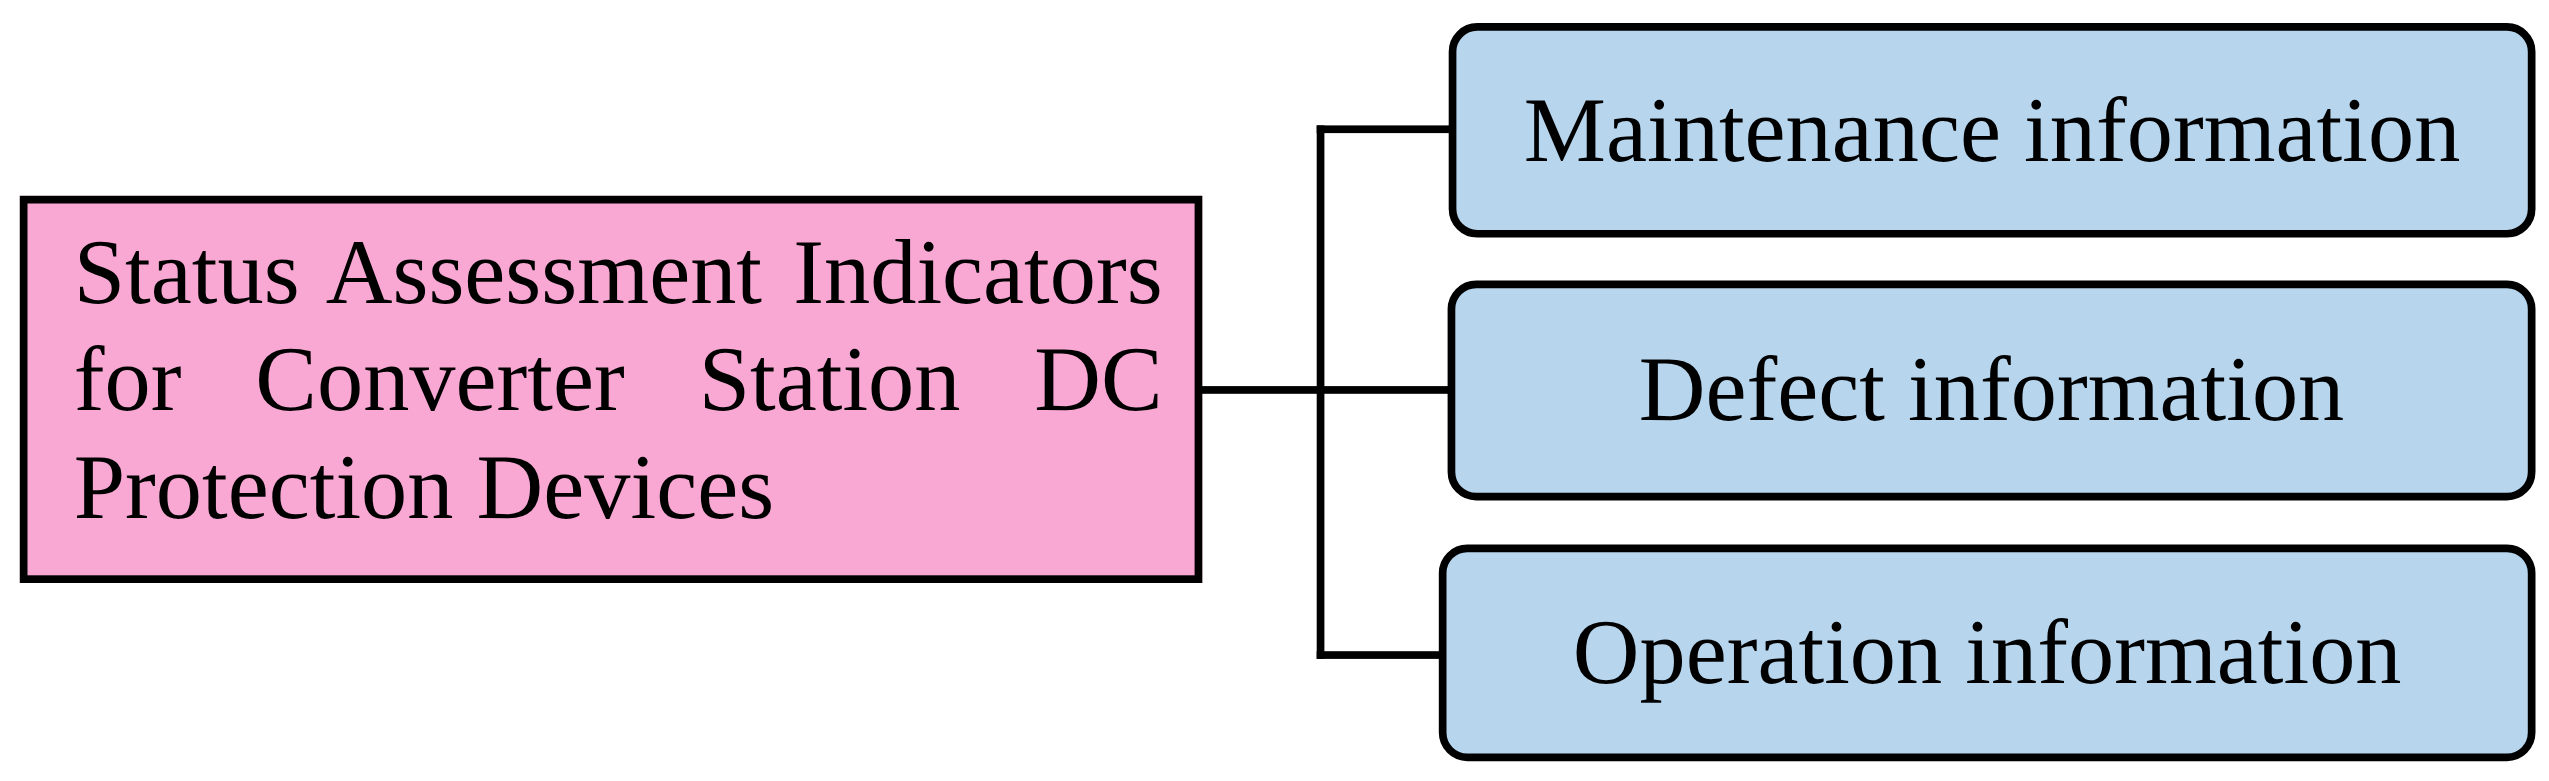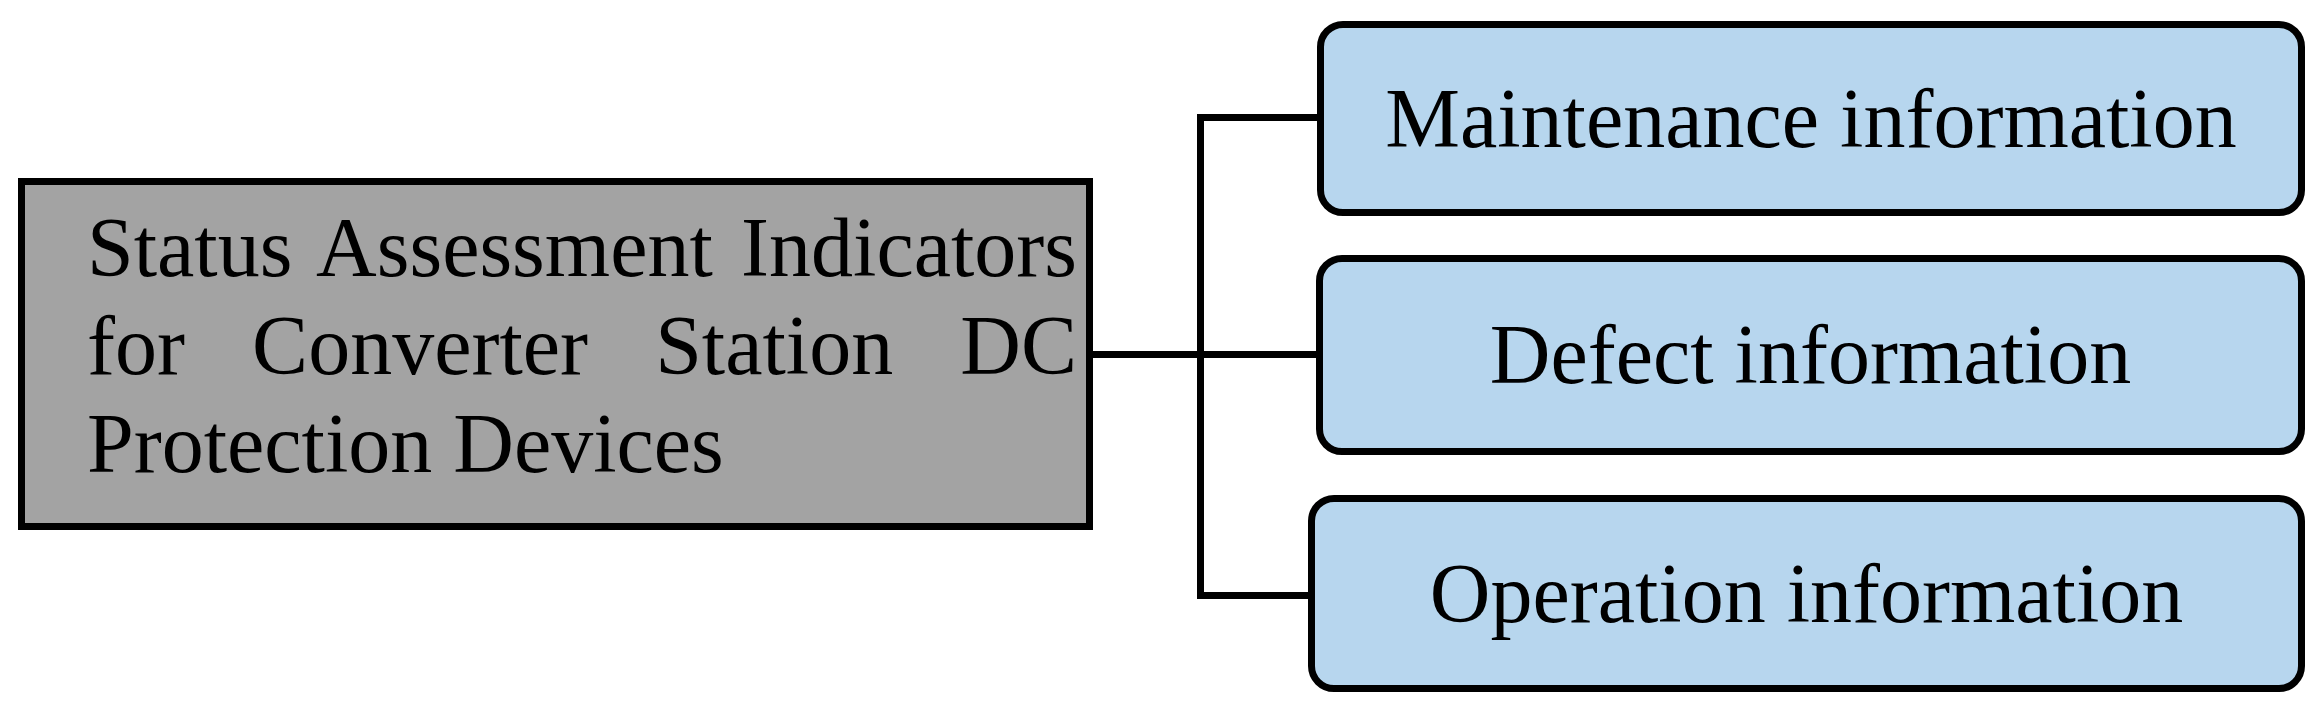--- a/index.html
+++ b/index.html
@@ -56,21 +56,21 @@
   .conn-trunk   { left: 1088px; top: 351px; width: 230px; height: 7px; }
   .conn-spine   { left: 1197px; top: 114px; width: 7px;   height: 485px; }
   .conn-top     { left: 1197px; top: 114px; width: 121px; height: 7px; }
   .conn-bottom  { left: 1197px; top: 592px; width: 112px; height: 7px; }
 </style>
 </head>
 <body>
 
 <div id="canvas">
 
-  <div class="node root-node" style="background: #a3a3a3; padding-left: 20px;">
+  <div class="node root-node" style="background: #f9a8d4;">
     <div class="root-text">Status Assessment Indicators for Converter Station DC Protection Devices</div>
   </div>
 
   <div class="connector conn-trunk"></div>
   <div class="connector conn-spine"></div>
   <div class="connector conn-top"></div>
   <div class="connector conn-bottom"></div>
 
   <div class="node child-node maintenance" style="background: rgb(183, 214, 238);">
     <span>Maintenance information</span>

